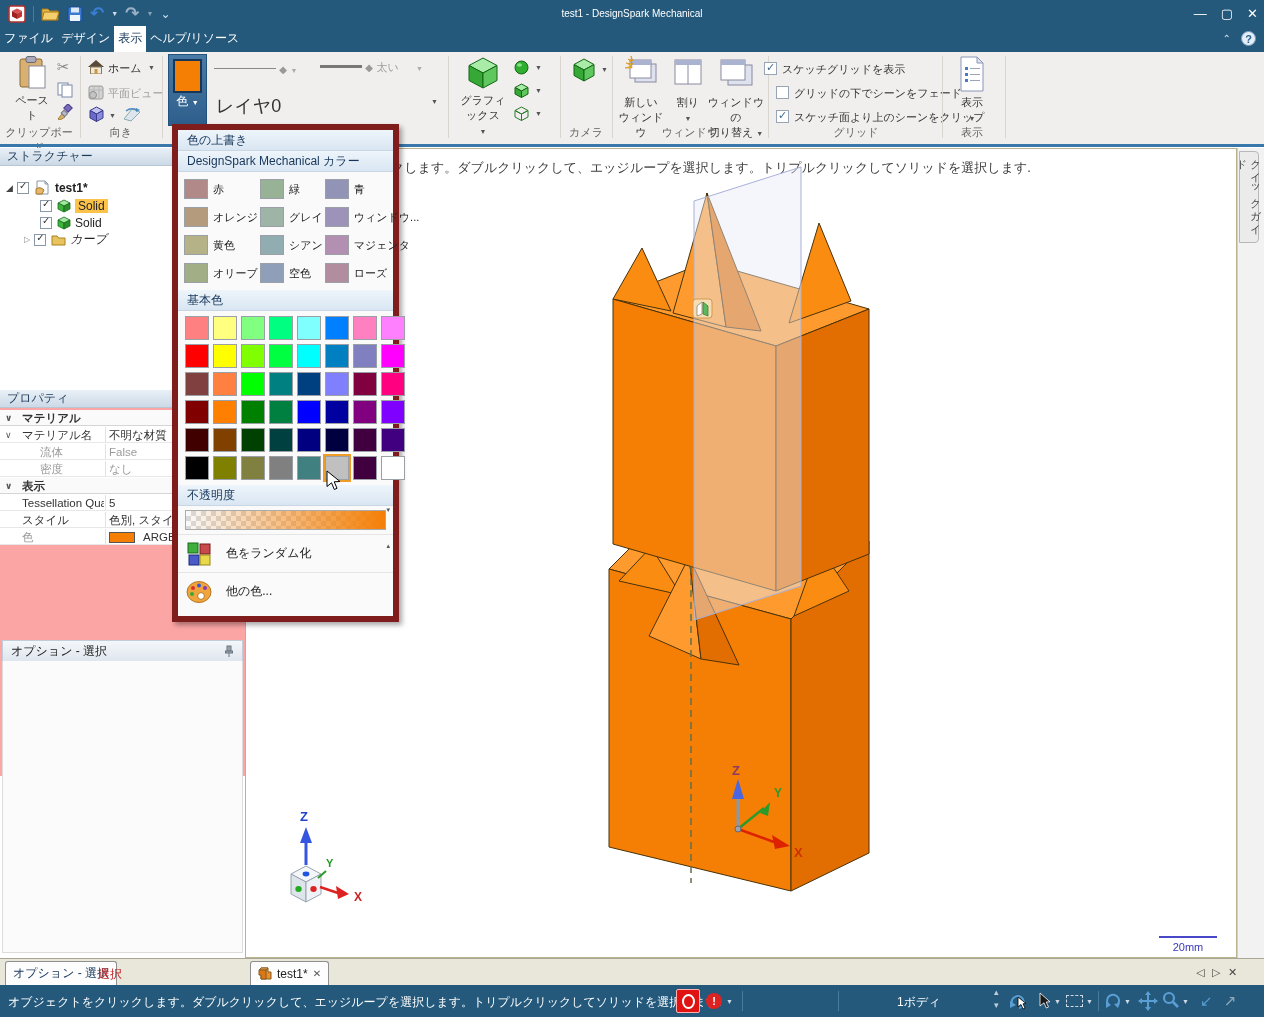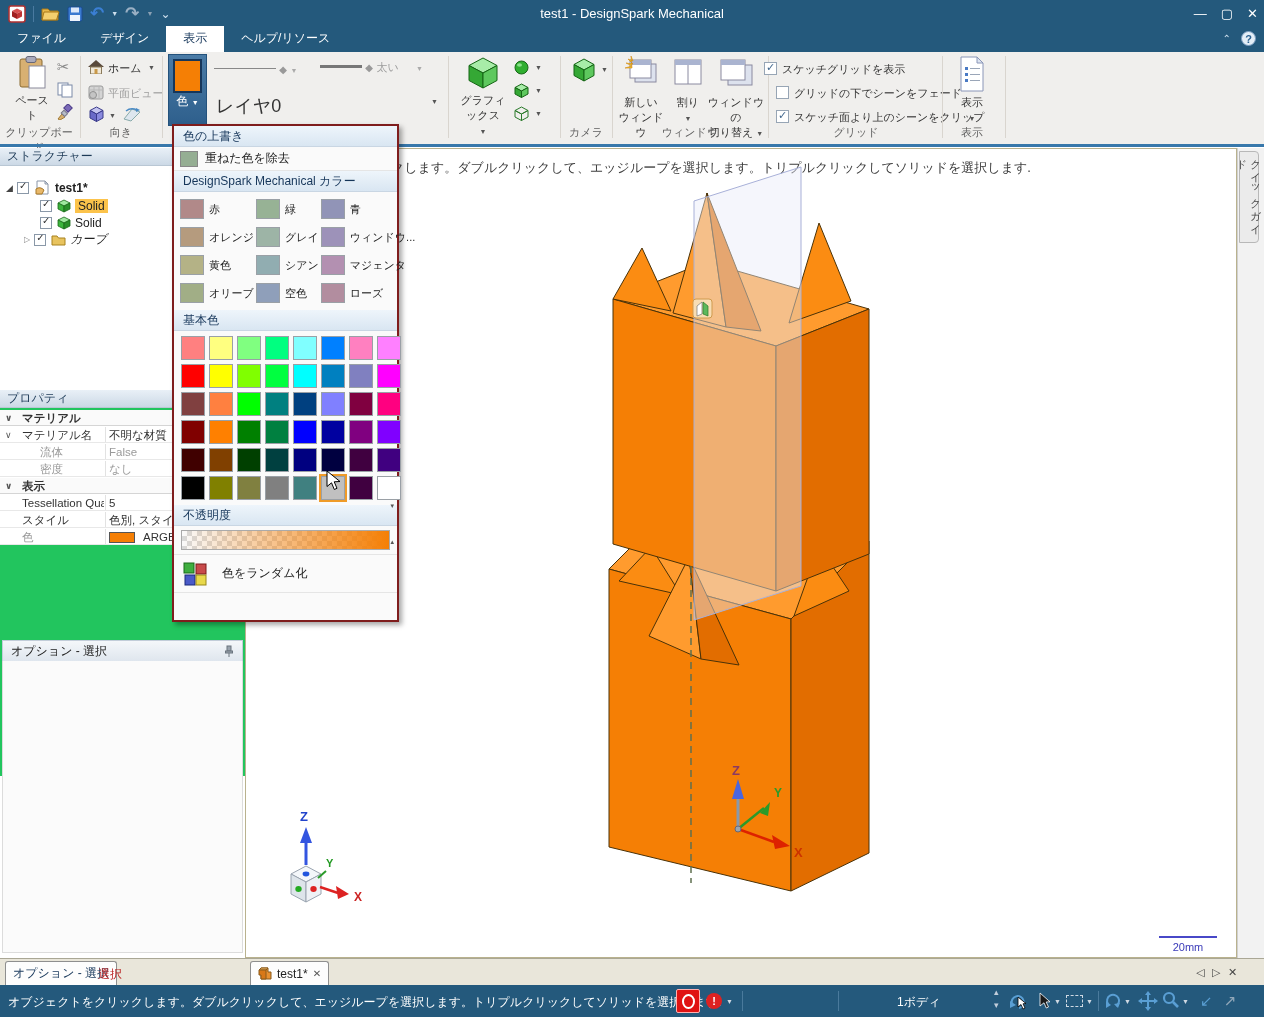--- a/index.html
+++ b/index.html
@@ -3,24 +3,24 @@
 <meta charset="utf-8">
 <style>
 *{margin:0;padding:0;box-sizing:border-box}
 body{font-family:"Liberation Sans","DejaVu Sans",sans-serif}
 #root{position:relative;width:1264px;height:1017px;background:#fff;overflow:hidden;font-size:12px}
 .abs{position:absolute}
 
 .titlebar{left:0;top:0;width:1264px;height:27px;background:var(--titlebar);color:#fff;display:flex;align-items:center}
 .qat{display:flex;align-items:center;gap:7px;padding-left:8px}
 .qat .g{font-size:15px;line-height:1;color:#cfe0ee}
-.win-title{position:absolute;left:0;top:0;width:100%;height:27px;text-align:center;line-height:27px;font-size:13px;color:#fff}
+.win-title{position:absolute;left:0;top:0;width:100%;height:27px;text-align:center;line-height:27px;font-size:10px;color:#fff}
 .win-controls{position:absolute;right:6px;top:0;height:27px;display:flex;align-items:center;gap:14px;font-size:13px;color:#fff}
 .menubar{left:0;top:27px;width:1264px;height:25px;background:var(--titlebar);display:flex;align-items:flex-end}
-.mtab{padding:4px 17px 5px;font-size:12px;color:#fff;cursor:default}
+.mtab{padding:4px 4px 5px;font-size:12px;color:#fff;cursor:default}
 .mtab.active{background:#fff;color:#16365a}
 .menubar-right{position:absolute;right:8px;top:31px;display:flex;gap:10px;align-items:center}
 .help-circle{width:15px;height:15px;border-radius:50%;background:#e4eef7;border:1px solid #7a9cc0;color:#2a6090;font-weight:bold;font-size:11px;text-align:center;line-height:14px}
 
 .ribbon{left:0;top:52px;width:1264px;height:92px;background:var(--ribbon-bg)}
 .vsep{position:absolute;top:4px;height:82px;width:1px;background:#d9d5cf}
 .group-label{position:absolute;font-size:11px;color:#5f5f5f;text-align:center}
 .rlab{font-size:11px;color:#333}
 .rlab.dim{color:#9c9c9c}
 .dd{font-size:7px;color:#555;line-height:1}
@@ -46,21 +46,21 @@
 .prow .lab.ind{left:40px}
 .prow .lab.mut,.prow .val.mut{color:#9a9a9a}
 .prow .val{position:absolute;left:109px;color:#333}
 .prow.sect{font-weight:bold;background:#fafafa;border-bottom:1px solid #d5d5d5}
 .pchev{position:absolute;left:5px;top:0;font-size:9px;color:#555}
 .pcolsep{position:absolute;left:105px;top:0;bottom:0;width:1px;background:#e2e2e2}
 .ptab{display:inline-block;padding:3px 10px 4px;font-size:12px;color:#333}
 .ptab.active{background:#fdfdfd;border:1px solid #94a4b4;border-bottom:none;color:#16365a}
 .opt-header{background:linear-gradient(#f4f7fa,#dfe6ee);border:1px solid #c2cdd9;font-size:12px;color:#222;line-height:20px;padding-left:8px}
 
-.popup{left:172px;top:124px;width:227px;height:498px;background:#fafafa;border:2px solid #7f1d1d;box-shadow:3px 3px 5px rgba(0,0,0,.35);z-index:50}
+.popup{left:172px;top:124px;width:227px;height:498px;background:#fafafa;border:6px solid #7f1d1d;box-shadow:3px 3px 5px rgba(0,0,0,.35);z-index:50}
 .pp-h{background:linear-gradient(#eef5fb,#d9e6f2);color:#16365a;font-size:12px;line-height:20px;padding-left:9px;border-bottom:1px solid #c9d6e3}
 .pp-item{display:flex;align-items:center;font-size:12px;color:#222;border-bottom:1px solid #e5e5e5}
 #dsm-grid{display:grid;grid-template-columns:repeat(3,1fr);gap:4px 2px;padding:5px 6px}
 .dsm-cell{display:flex;align-items:center;height:24px}
 .dsm-sw{width:24px;height:20px;border:1px solid #9aa0a6;margin-right:5px;flex:none}
 .dsm-lb{font-size:11px;color:#222;white-space:nowrap;overflow:hidden}
 #basic-grid{display:grid;grid-template-columns:repeat(8,24px);gap:4px;padding:5px 7px}
 .basic-cell{width:24px;height:24px;border:1px solid #9aa0a6}
 .basic-cell.hovered{outline:2px solid var(--hover-orange)}
 .opacity-bar{margin:4px 7px;height:20px;border:1px solid #aaa;
@@ -298,21 +298,21 @@
           <line x1="13" y1="24.5" x2="23" y2="24.5" stroke="#9aa6b8"></line>
         </svg>
       <div class="rlab">表示</div>
       <span class="dd">▼</span>
     </div>
     <div class="group-label" style="left:946px;top:73px;width:52px">表示</div>
     <div class="vsep" style="left:1005px"></div>
   </div>
   <div class="abs ribbon-underline"></div>
 
-  <div class="abs" style="left:0;top:148px;width:245px;height:628px;background:#22c55e">
+  <div class="abs" style="left:0;top:148px;width:245px;height:628px;background:#fca5a5">
 
     <div class="panel-header">ストラクチャー</div>
     <div class="tree" style="position:relative;height:225px;border-bottom:1px solid #d0d0d0">
       <div class="trow" style="left:6px;top:13px">
         <span style="font-size:9px;color:#444;margin-right:4px">◢</span>
         <span class="tcb checked"></span>
         <svg width="16" height="15" viewBox="0 0 16 15" style="margin-right:5px">
             <path d="M3,1 h8 l3,3 v10 h-11 z" fill="#fff" stroke="#8a96a8"></path>
             <path d="M11,1 l3,3 h-3 z" fill="#dde4ee" stroke="#8a96a8"></path>
             <path d="M2,9 q4,-3 8,1 l-2,4 h-6 z" fill="#e8b86a" stroke="#a87828"></path>
@@ -471,24 +471,20 @@
   </div>
 
   <div class="abs qguide">
     <div class="qg-tab" style="position:absolute">
       <span class="qg-txt">クイックガイド</span>
     </div>
   </div>
 
   <div class="abs popup">
     <div class="pp-h">色の上書き</div>
-    <div class="pp-item" style="height:24px;padding-left:6px">
-      <span style="width: 18px; height: 16px; border: 1px solid rgb(136, 136, 136); margin-right: 7px; background: rgb(149, 174, 147);"></span>
-      <span>重ねた色を除去</span>
-    </div>
     <div class="pp-h">DesignSpark Mechanical カラー</div>
     <div id="dsm-grid">
         <div class="dsm-cell">
           <span class="dsm-sw" style="background: rgb(177, 137, 137);"></span>
           <span class="dsm-lb">赤</span>
         </div>
         <div class="dsm-cell">
           <span class="dsm-sw" style="background: rgb(151, 178, 149);"></span>
           <span class="dsm-lb">緑</span>
         </div>
@@ -590,20 +586,31 @@
     <span style="position:absolute;right:3px;top:412px;font-size:7px;color:#555">▴</span>
     <div class="pp-item" style="height:39px;padding-left:8px;border-top:1px solid #e5e5e5">
       <svg width="26" height="26" viewBox="0 0 26 26" style="margin-right:14px">
           <rect x="2" y="2" width="10" height="10" fill="#3fae3f" stroke="#1a6b1a"></rect>
           <rect x="14" y="3" width="10" height="10" fill="#c84a4a" stroke="#7a1a1a"></rect>
           <rect x="3" y="14" width="10" height="10" fill="#4a5ac8" stroke="#1a2a7a"></rect>
           <rect x="14" y="14" width="10" height="10" fill="#e8d84a" stroke="#98881a"></rect>
         </svg>
       <span>色をランダム化</span>
     </div>
+    <div class="pp-item" style="height:37px;padding-left:8px;border-bottom:none">
+      <svg width="27" height="24" viewBox="0 0 27 24" style="margin-right:13px">
+          <ellipse cx="13" cy="12" rx="12" ry="10.5" fill="#f0a43c" stroke="#b87820"></ellipse>
+          <circle cx="15" cy="16" r="3.4" fill="#fff" stroke="#b87820"></circle>
+          <circle cx="7" cy="8" r="2" fill="#d83030"></circle>
+          <circle cx="13" cy="5.5" r="2" fill="#3858d8"></circle>
+          <circle cx="19" cy="8" r="2" fill="#8838b8"></circle>
+          <circle cx="6" cy="14" r="2" fill="#38a838"></circle>
+        </svg>
+      <span>他の色...</span>
+    </div>
   </div>
 
   <svg class="abs" style="left:326px;top:470px;z-index:60" width="16" height="22" viewBox="0 0 16 22">
       <path d="M1,1 L1,16.5 L5.5,12.8 L8.3,19.5 L11,18.3 L8.2,11.8 L14,11.5 Z" fill="#fff" stroke="#000" stroke-width="1"></path>
     </svg>
 
   <div class="abs tabbar">
     <div class="dtab" style="left:5px">
         <span style="color:#16365a">オプション - 選択</span>
       </div>

